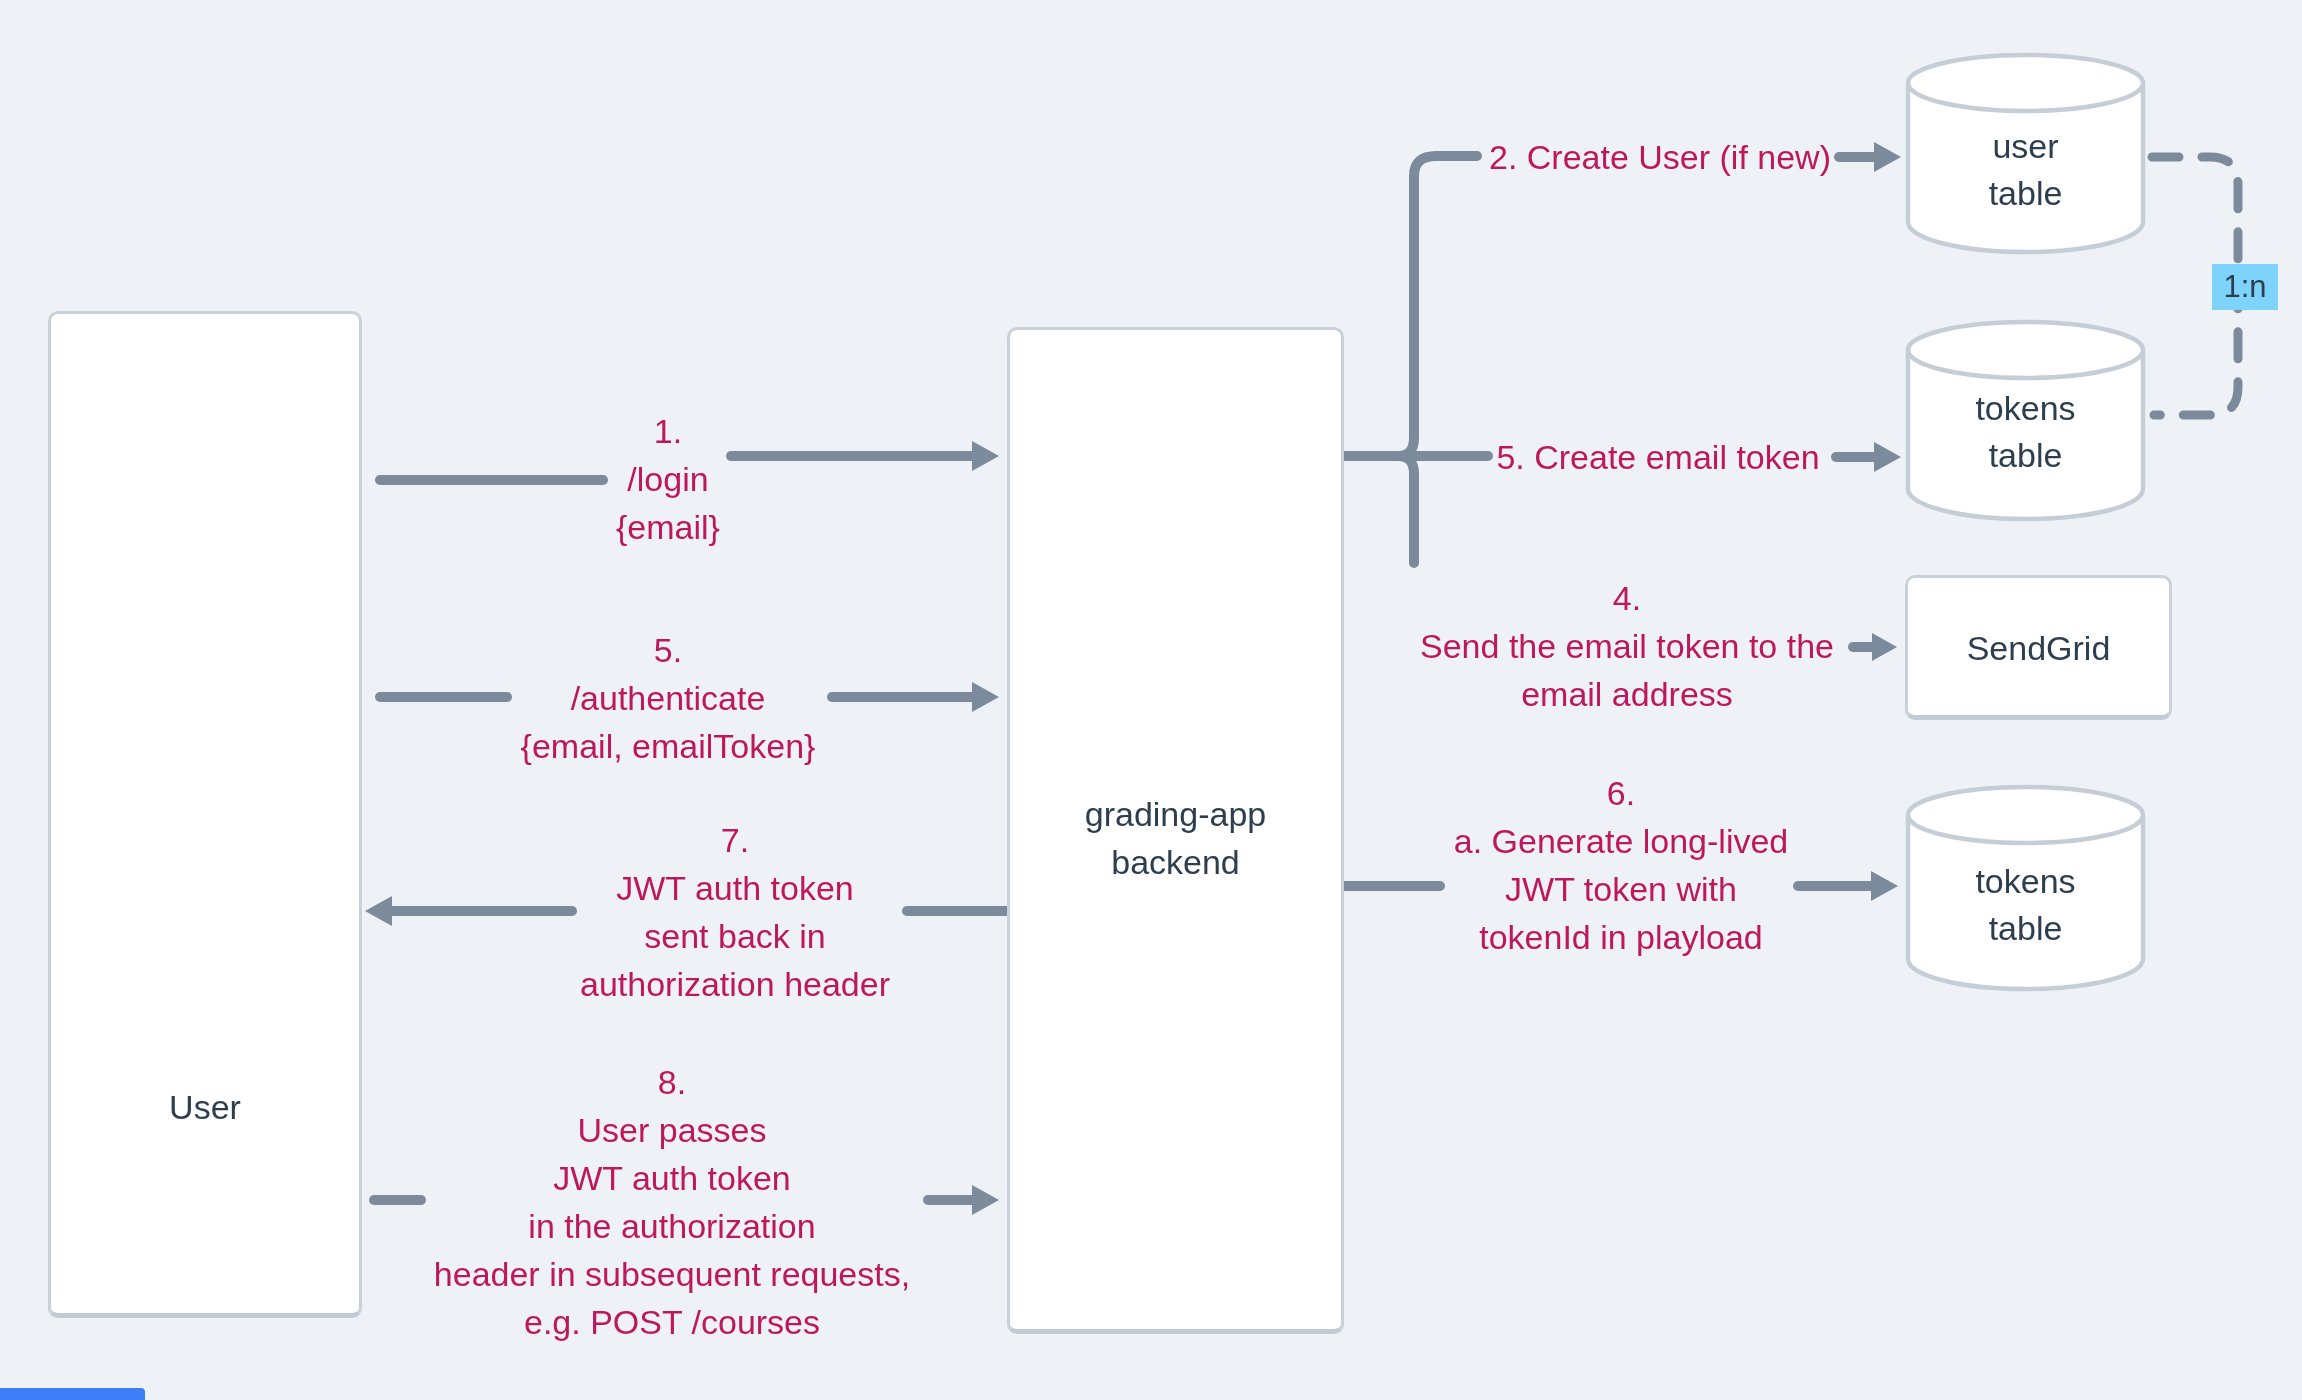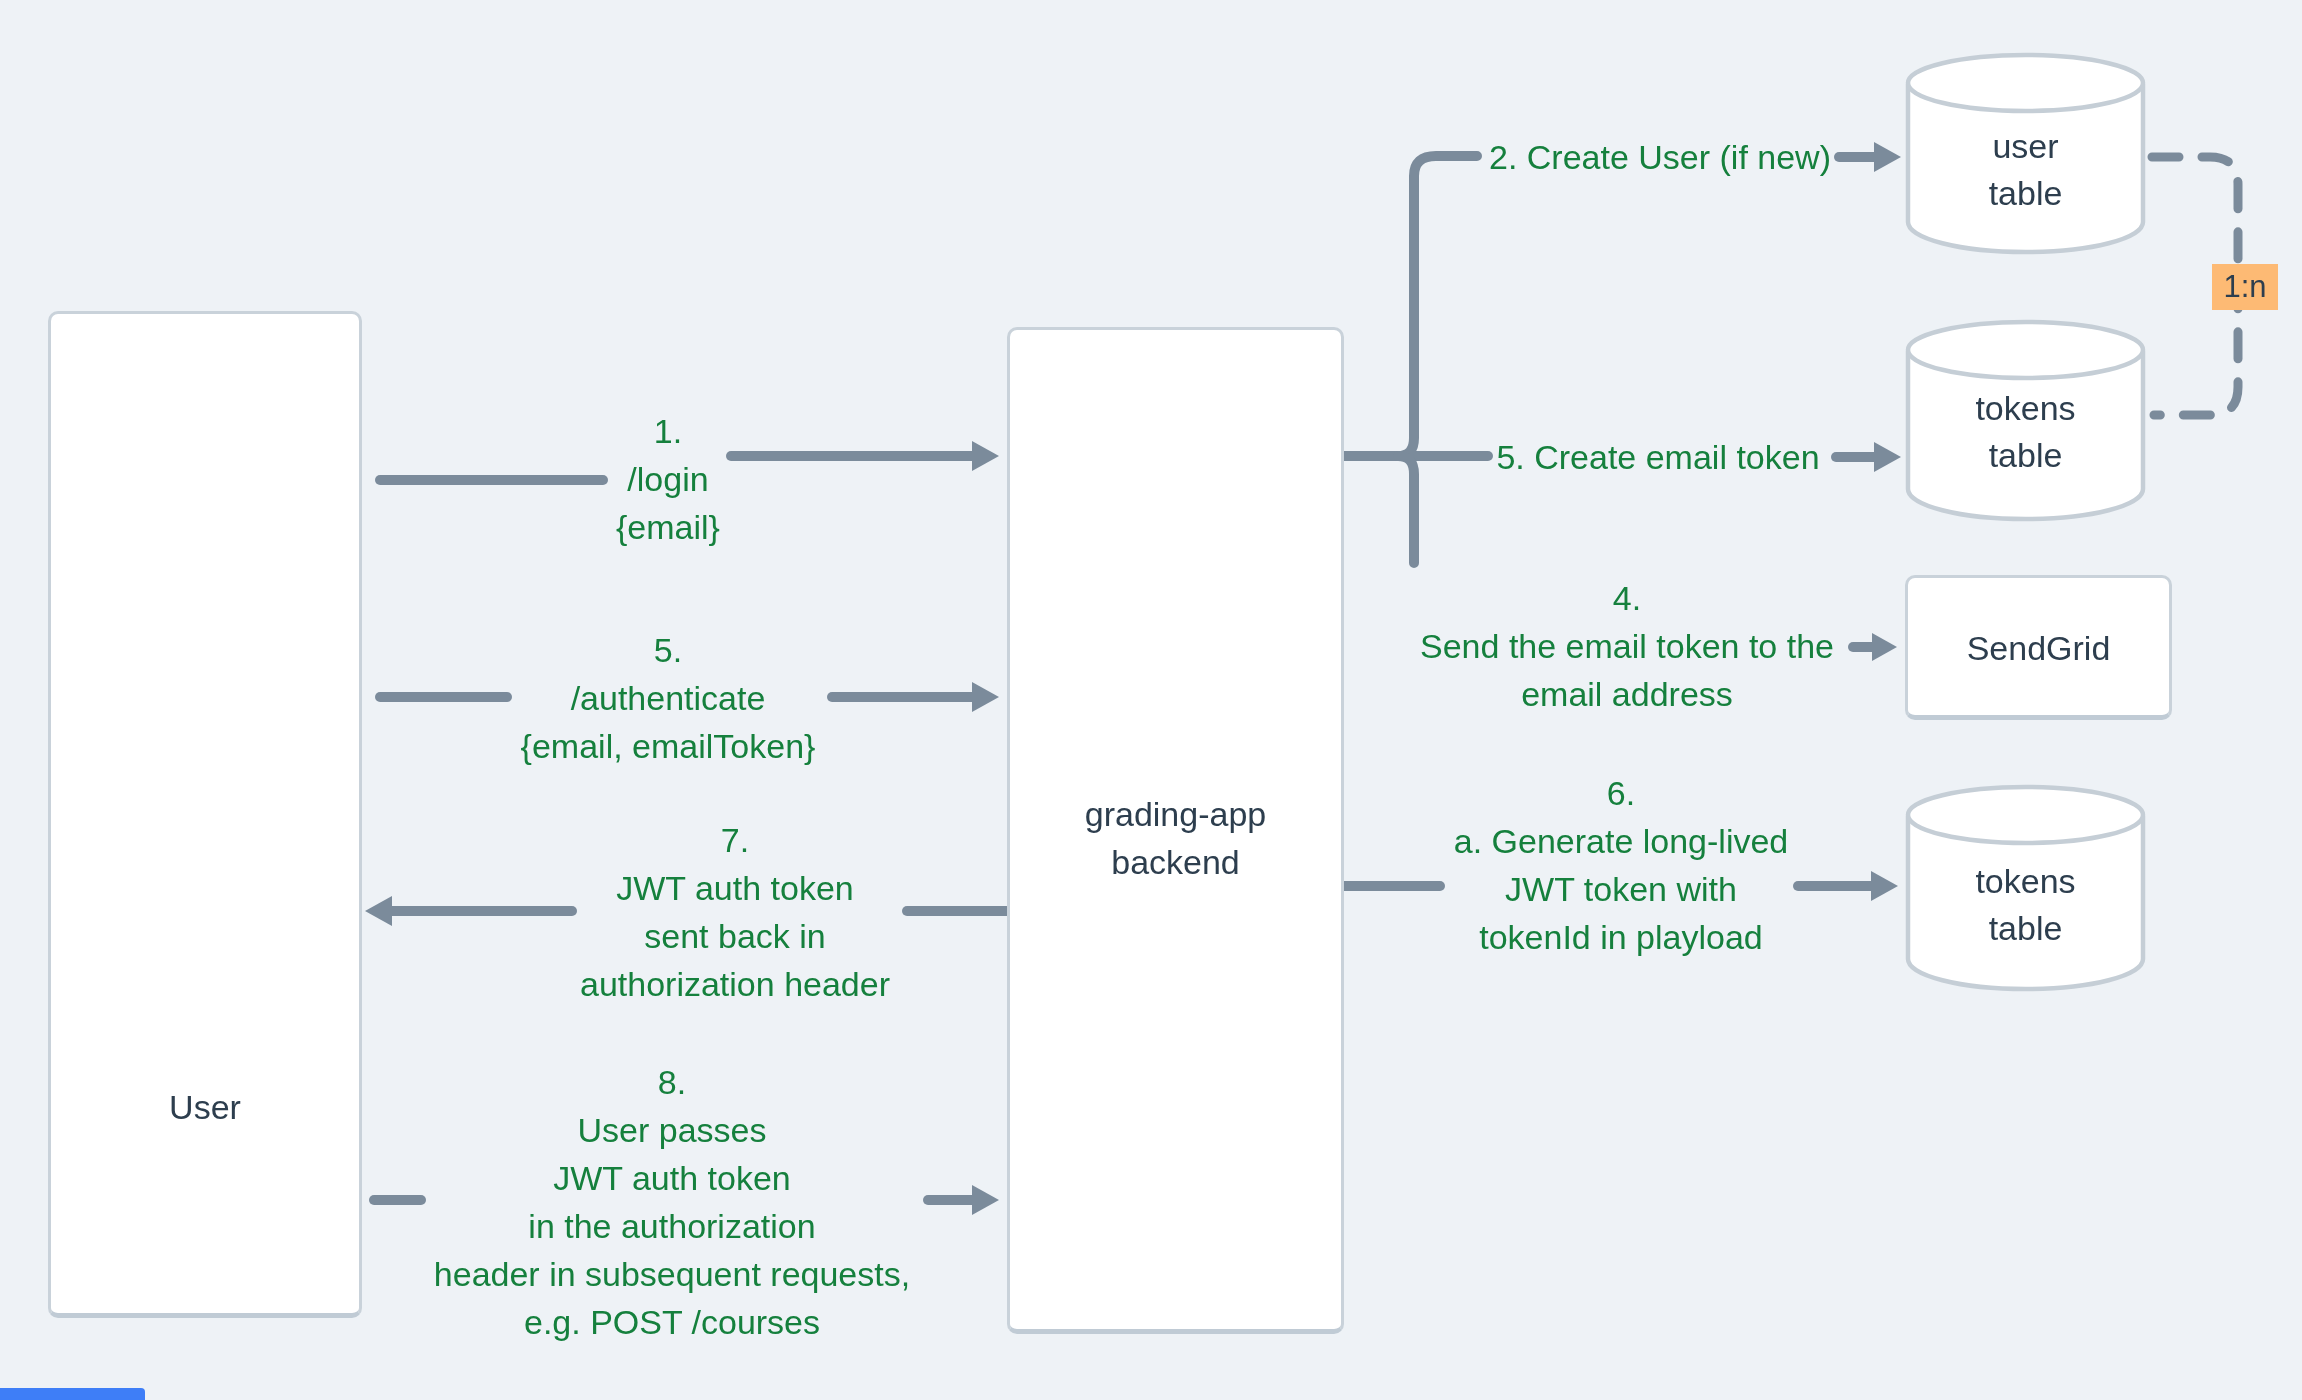--- a/index.html
+++ b/index.html
@@ -3,33 +3,33 @@
 <meta charset="utf-8">
 <style>
   html,body{margin:0;padding:0;}
   body{background:#eef2f6;font-family:"Liberation Sans","DejaVu Sans",sans-serif;}
   #canvas{position:relative;width:2302px;height:1400px;background:#eef2f6;overflow:hidden;}
 
   .node{position:absolute;background:#ffffff;border:3px solid #c9d2da;border-bottom:5px solid #c0cbd5;
         border-radius:10px;box-sizing:border-box;}
   .node-label{position:absolute;width:100%;text-align:center;color:#2d3e4e;font-size:34px;line-height:48px;}
 
-  .lbl{position:absolute;transform:translateX(-50%);text-align:center;color:#15803d;
+  .lbl{position:absolute;transform:translateX(-50%);text-align:center;color:#be185d;
        font-size:34px;line-height:48px;white-space:nowrap;}
 
   .cyl{position:absolute;}
   .cyl-label{position:absolute;left:0;width:100%;text-align:center;color:#2d3e4e;
              font-size:34px;line-height:47px;}
 
   #edges{position:absolute;left:0;top:0;pointer-events:none;}
   .edge{stroke:#7b8b9b;stroke-width:10;fill:none;stroke-linecap:round;}
   .edge-dashed{stroke:#7b8b9b;stroke-width:9;fill:none;stroke-linecap:round;stroke-dasharray:27 23;}
   .head{fill:#7b8b9b;stroke:none;}
 
-  .rel-label{position:absolute;background:#fdba74;color:#2d3e4e;font-size:31px;line-height:46px;
+  .rel-label{position:absolute;background:#7dd3fc;color:#2d3e4e;font-size:31px;line-height:46px;
              text-align:center;}
 
   .blue-strip{position:absolute;left:0;bottom:0;width:145px;height:12px;background:#3e7ef7;
               border-top-right-radius:4px;}
 </style>
 </head>
 <body>
 
 <div id="canvas">
 

